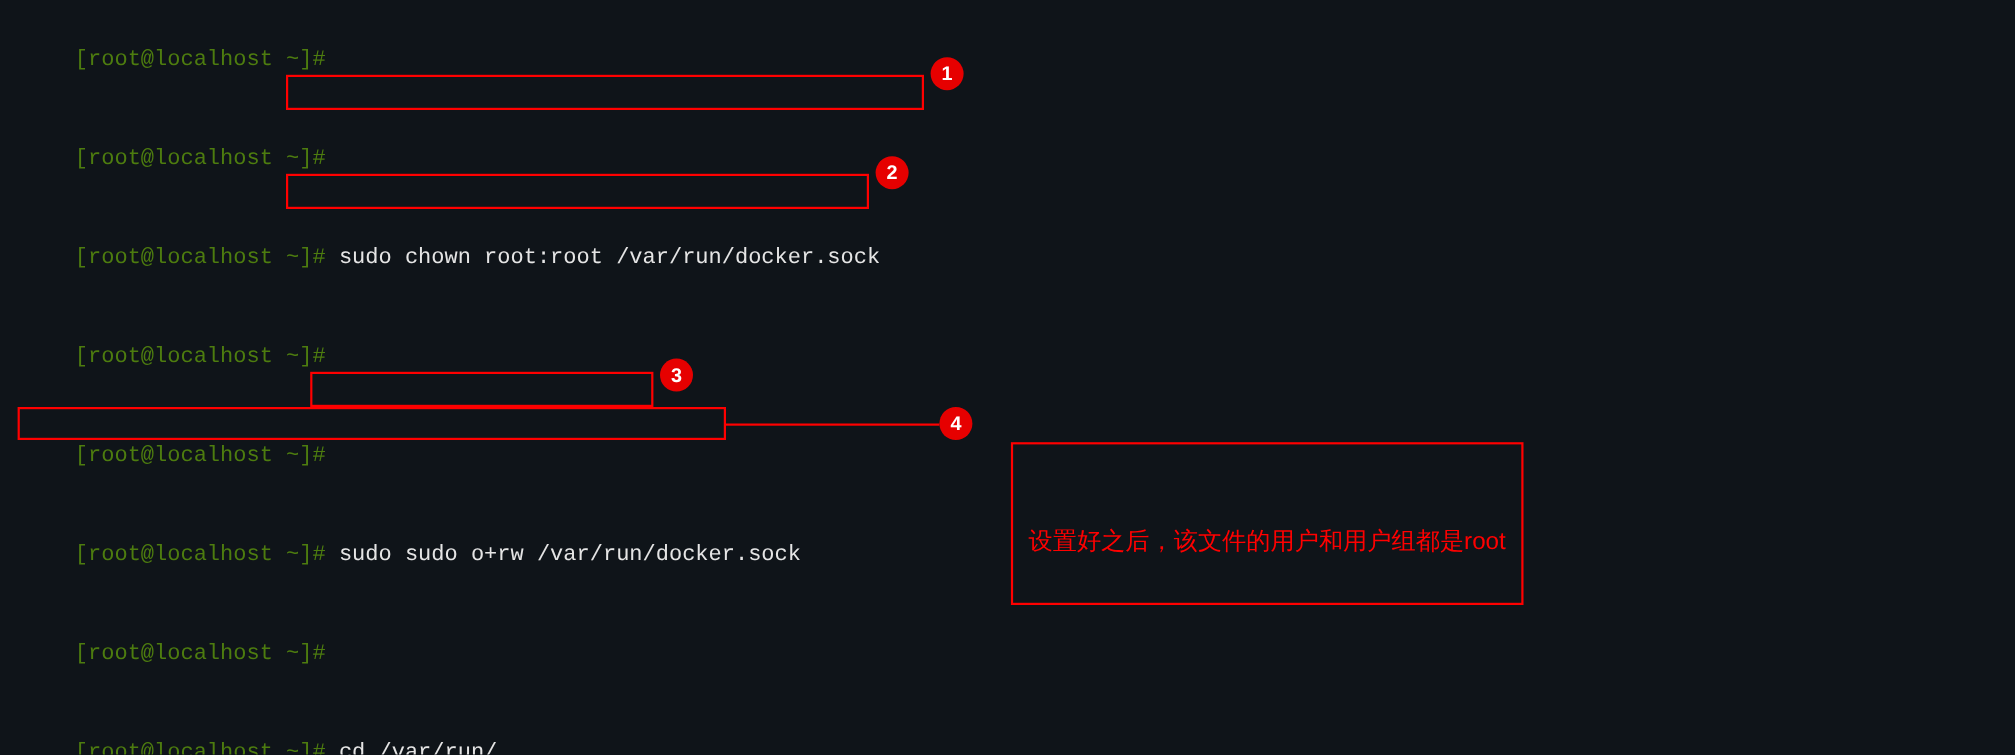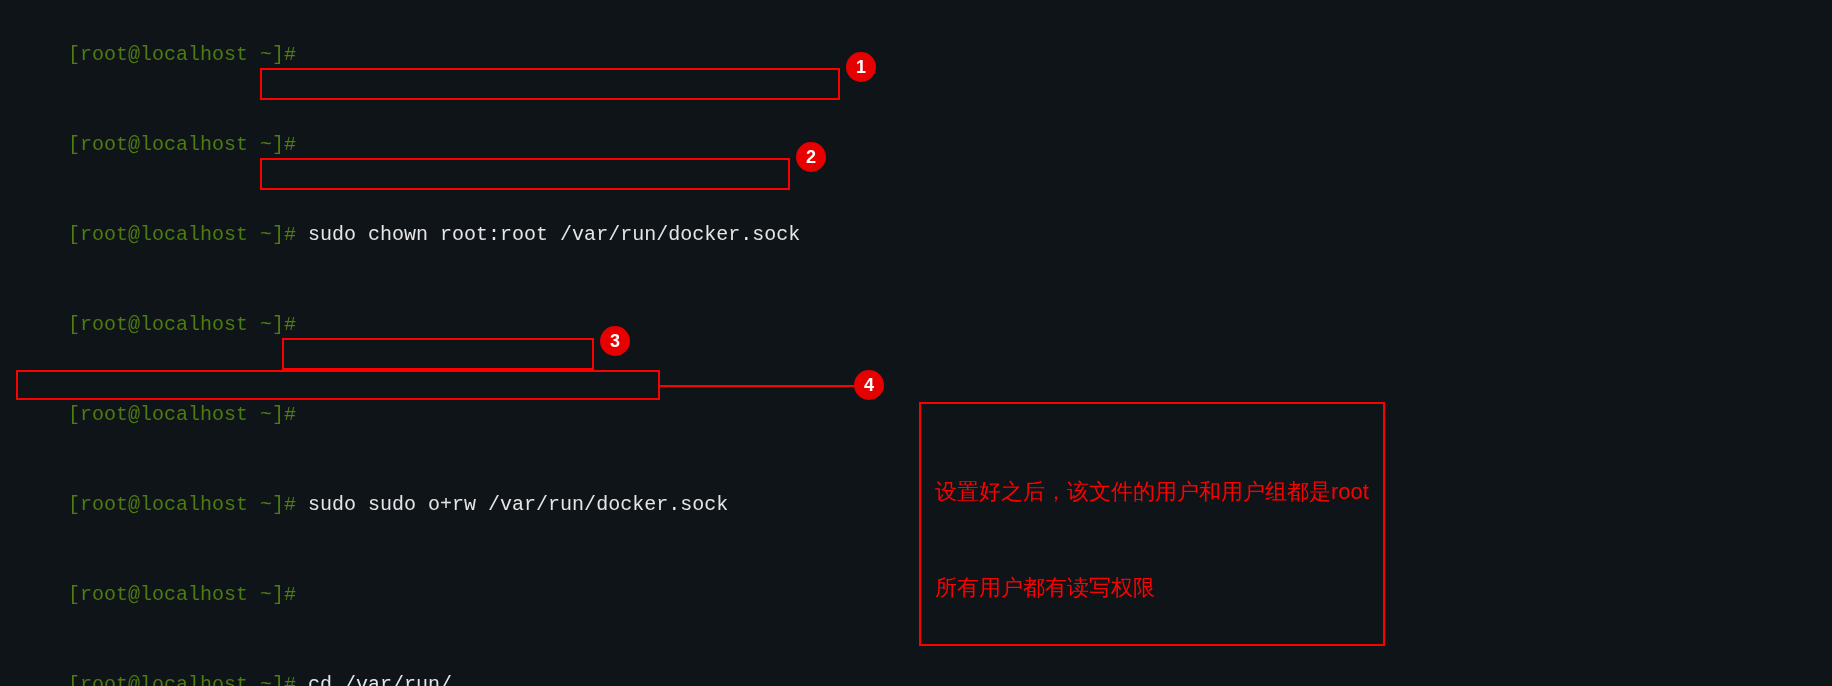--- a/index.html
+++ b/index.html
@@ -109,14 +109,13 @@
 
 <div class="badge" style="left: 846px; top: 52px;">1</div>
 <div class="badge" style="left: 796px; top: 142px;">2</div>
 <div class="badge" style="left: 600px; top: 326px;">3</div>
 <div class="badge" style="left: 854px; top: 370px;">4</div>
 
 <div class="annotation-line" style="left: 660px; top: 385px; width: 194px;"></div>
 
 <div class="annotation-box" style="left: 896px; top: 402px; margin-left: 23px;">
   <div>设置好之后，该文件的用户和用户组都是root</div>
-  <div>所有用户都有读写权限</div>
 </div>
 
 </body></html>

